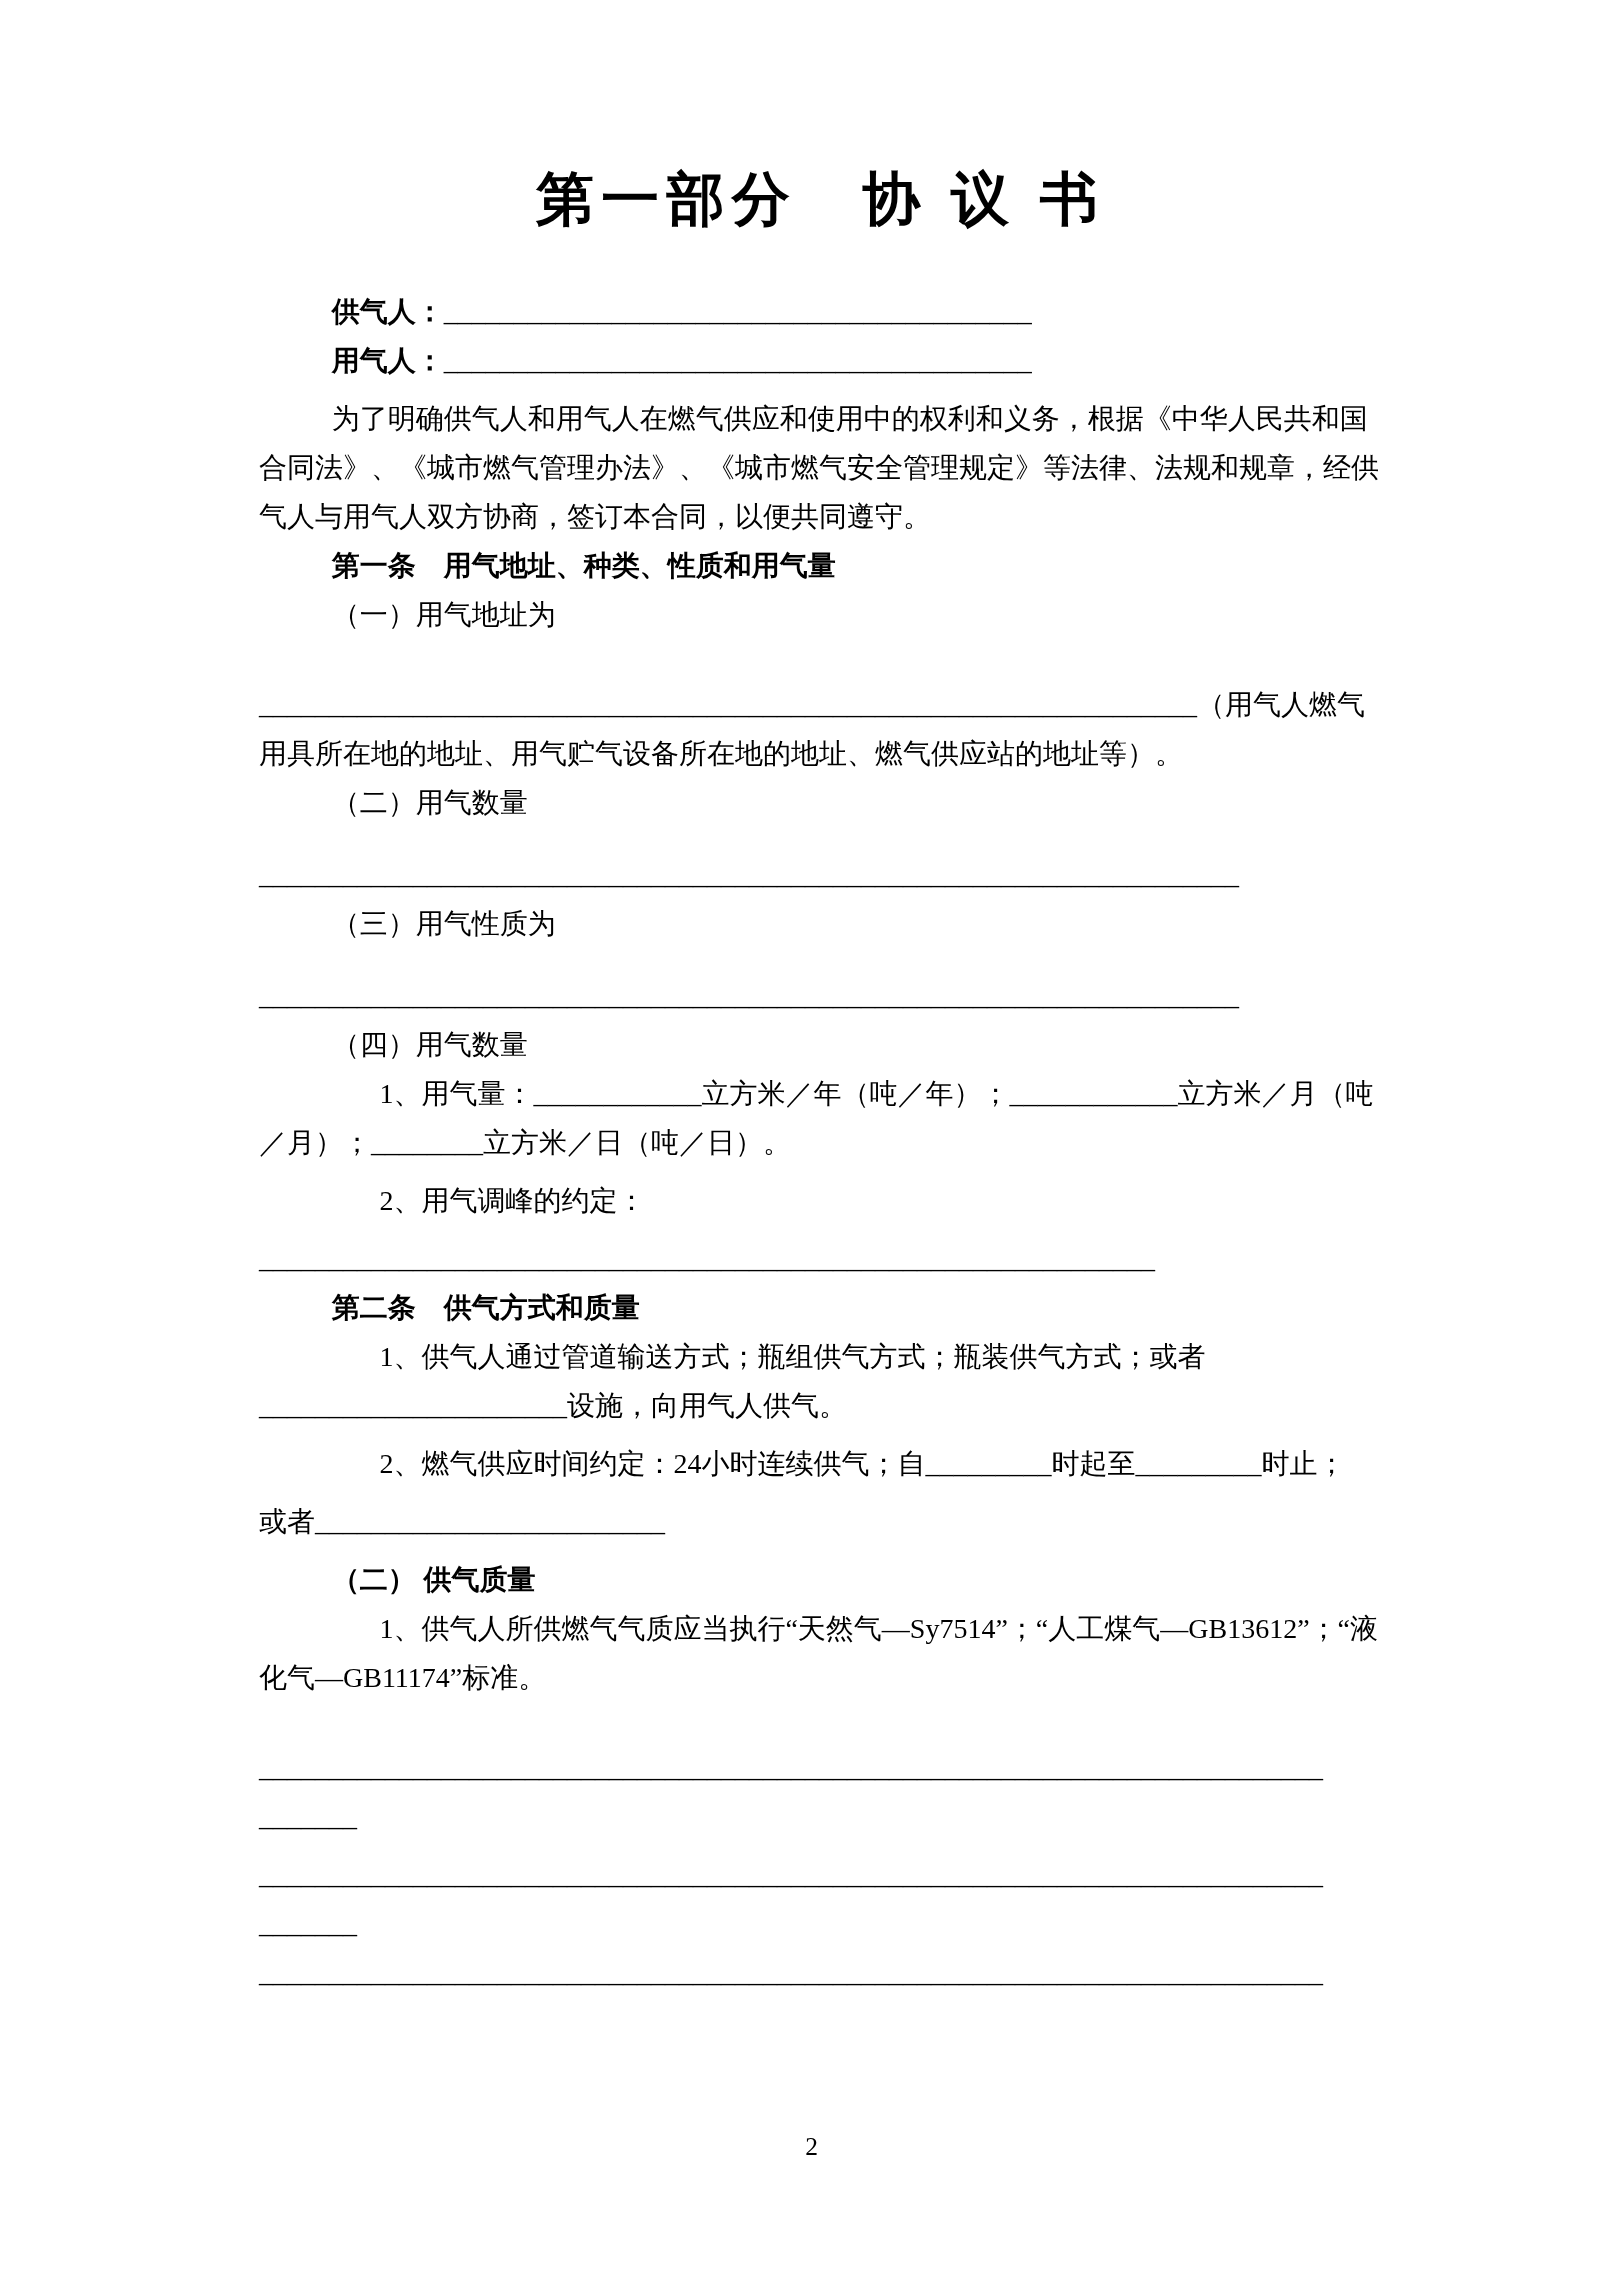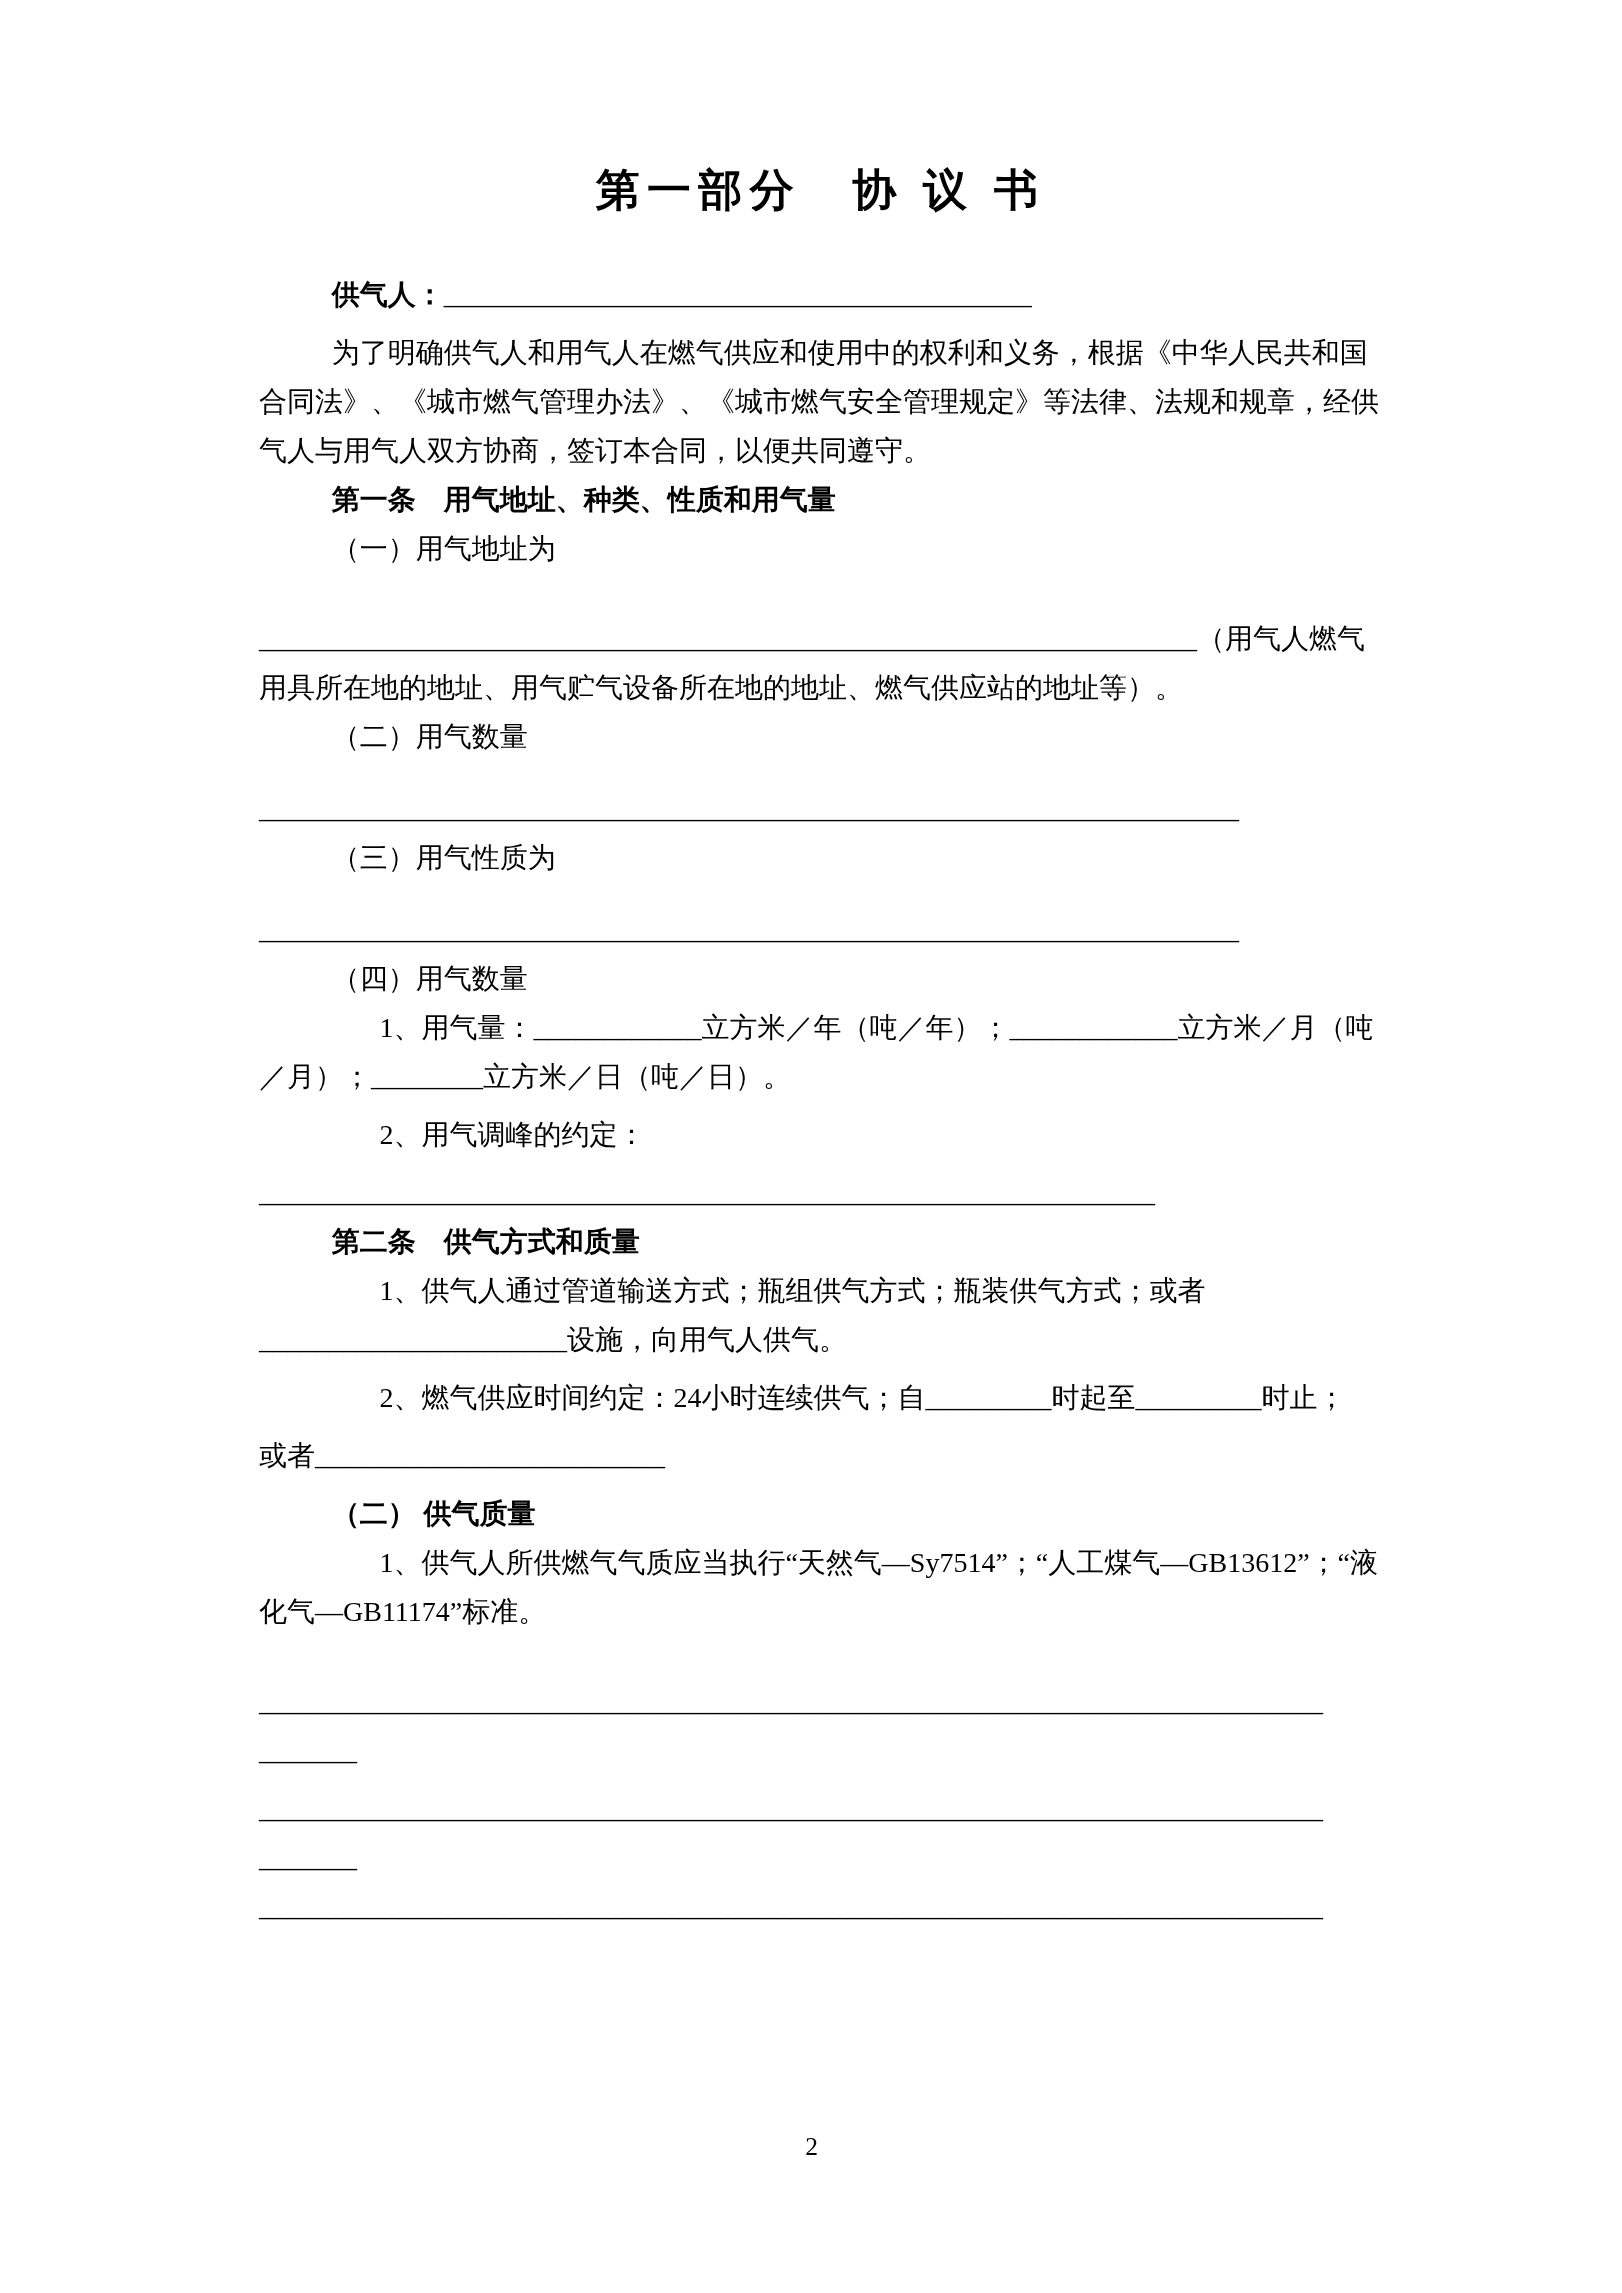--- a/index.html
+++ b/index.html
@@ -11,21 +11,21 @@
     background: #ffffff;
     color: #000000;
     padding: 109px 241px 0 259px;
     font-family: "Liberation Serif", "DejaVu Serif", serif;
     font-size: 28px;
     line-height: 49px;
     overflow: hidden;
   }
   .title {
     font-family: "Liberation Sans", "DejaVu Sans", sans-serif;
-    font-size: 44px;
+    font-size: 58px;
     font-weight: 700;
     line-height: 1.2;
     text-align: center;
     letter-spacing: 7.3px;
     margin-top: 55px;
     margin-bottom: 53px;
     white-space: nowrap;
   }
   p { margin: 0; }
   .hd {
@@ -62,20 +62,21 @@
 </style>
 </head>
 <body>
 
 <div class="page">
 
   <h1 class="title">第一部分　协 议 书</h1>
 
   <p class="party-row"><span class="lbl">供气人：</span><span class="blank">__________________________________________</span></p>
 
+  <p class="party-row"><span class="lbl">用气人：</span><span class="blank">__________________________________________</span></p>
 
   <p class="indent-1 mt-xs">为了明确供气人和用气人在燃气供应和使用中的权利和义务，根据《中华人民共和国合同法》、《城市燃气管理办法》、《城市燃气安全管理规定》等法律、法规和规章，经供气人与用气人双方协商，签订本合同，以便共同遵守。</p>
 
   <p class="hd indent-1">第一条　用气地址、种类、性质和用气量</p>
 
   <p class="indent-1">（一）用气地址为</p>
 
   <p class="flow mt-line">___________________________________________________________________（用气人燃气用具所在地的地址、用气贮气设备所在地的地址、燃气供应站的地址等）。</p>
 
   <p class="indent-1">（二）用气数量</p>

